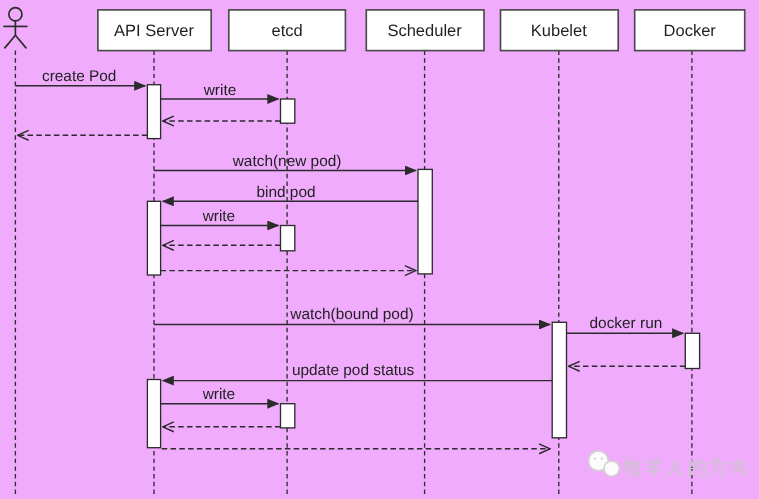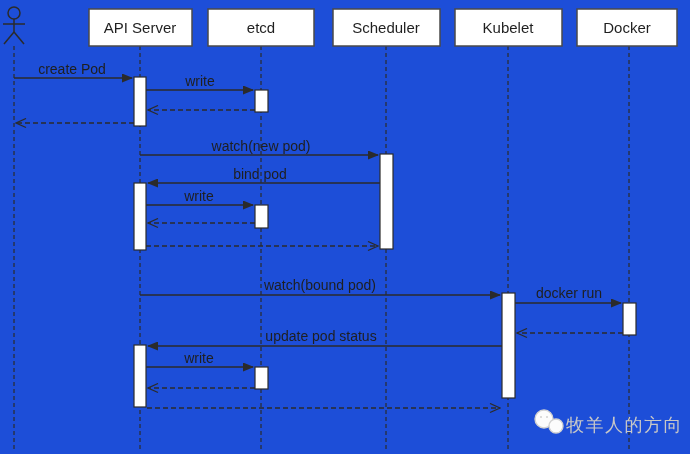--- a/index.html
+++ b/index.html
@@ -4,21 +4,21 @@
 <style>
   html, body {
     margin: 0;
     padding: 0;
     background: #ffffff;
   }
   .stage {
     position: relative;
     width: 690px;
     height: 454px;
-    background: #1d4ed8;
+    background: #f0abfc;
     overflow: hidden;
     font-family: "Liberation Sans", sans-serif;
   }
   svg text {
     font-family: "Liberation Sans", sans-serif;
     fill: #1f1f1f;
   }
   .participant-label {
     font-size: 15px;
   }

